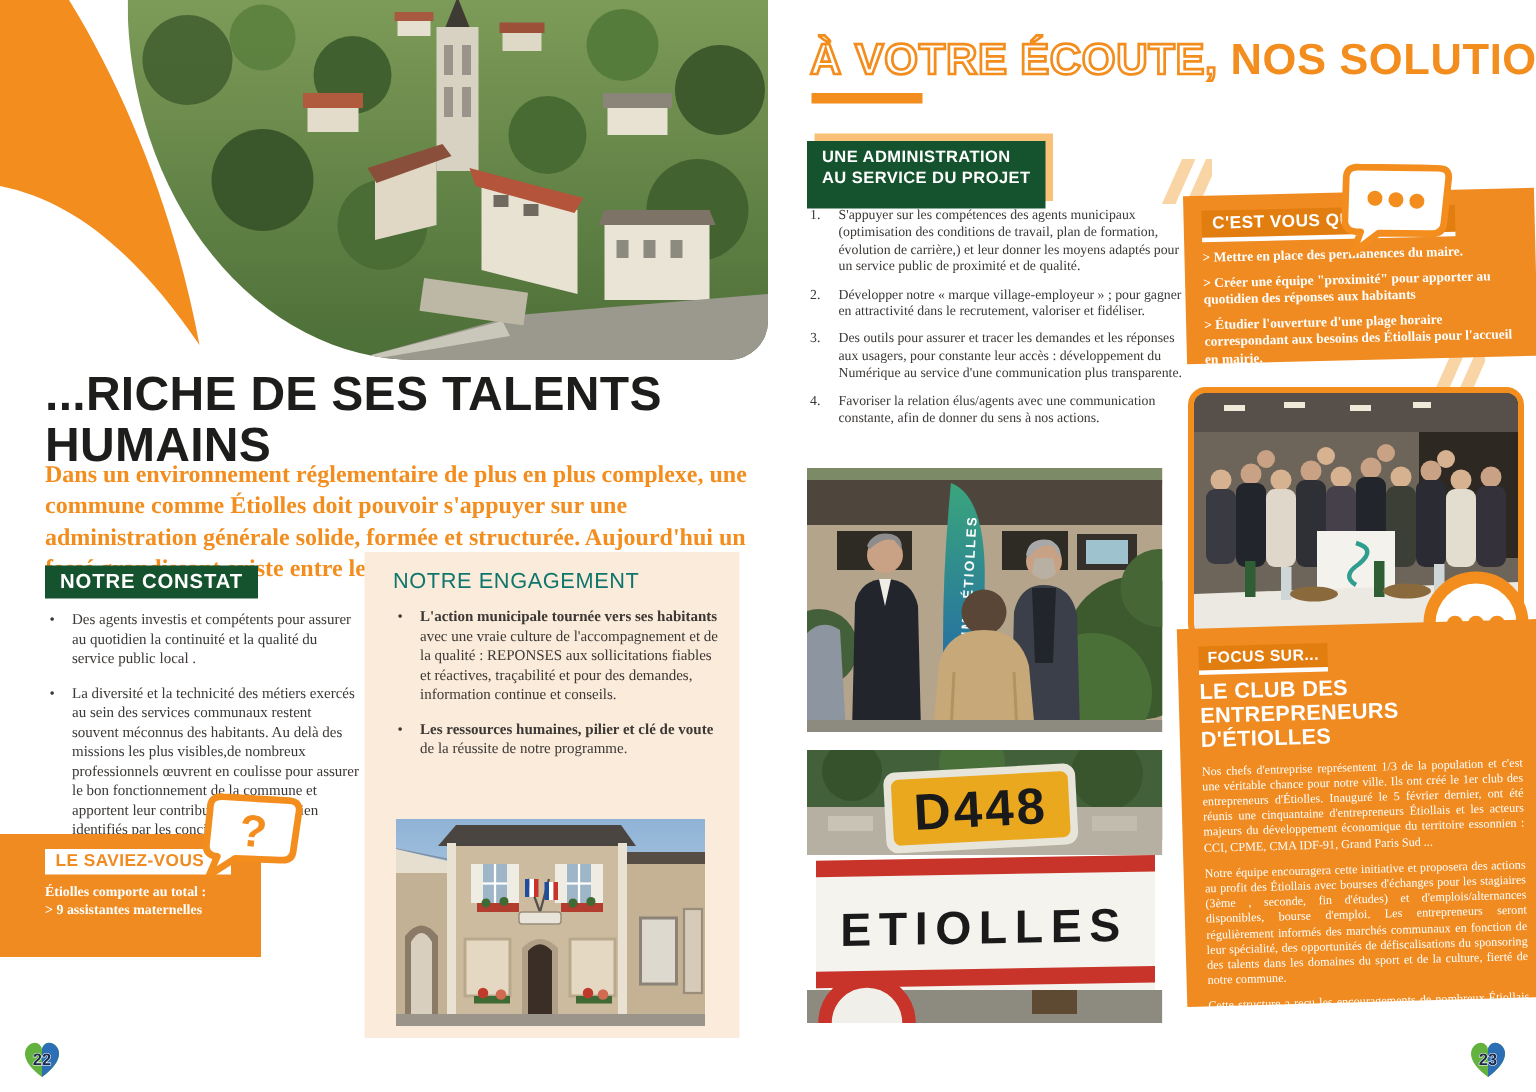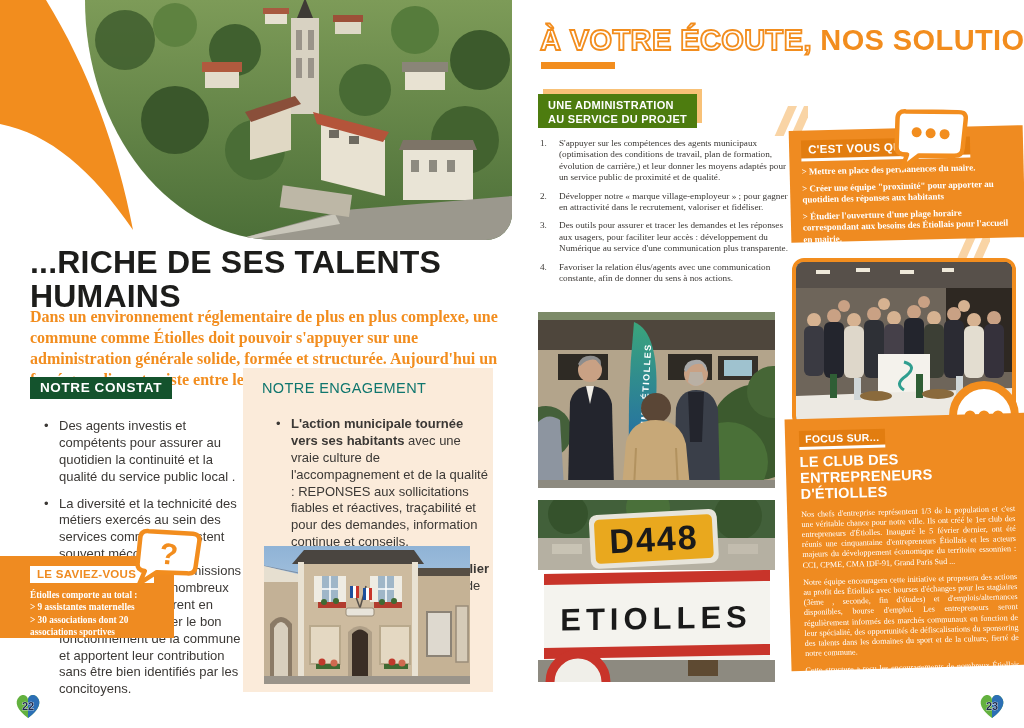--- a/index.html
+++ b/index.html
@@ -7,42 +7,42 @@
           font-family:"Liberation Sans",sans-serif;}
   .abs{position:absolute;}
   .sans{font-family:"Liberation Sans",sans-serif;}
   
   #main-title{left:30px;top:246px;width:456px;font-size:32px;line-height:1.05;font-weight:800;
               color:#1d1d1b;letter-spacing:.2px;}
   #intro{left:30px;top:306px;width:474px;font-family:"Liberation Serif",serif;font-size:16px;
          line-height:1.32;color:#f28d1e;font-weight:bold;}
   #constat-chip{left:30px;top:377px;background:#14532d;color:#fff;font-weight:800;font-size:13.5px;
                 padding:3px 10px 4px;letter-spacing:.6px;}
-  .doc-list{margin:12px;padding:0;list-style:none;font-family:Liberation Sans, sans-serif;
-            font-size:13px;line-height:1.3;color:#3b3835;}
+  .doc-list{margin:1px;padding:0;list-style:none;font-family:Liberation Serif, serif;
+            font-size:10px;line-height:1.3;color:#3b3835;}
   .doc-list li{position:relative;padding-left:17px;margin-bottom:10px;}
   .doc-list li:before{content:"\2022";position:absolute;left:2px;top:0;color:#3b3835;}
   #constat-list{left:30px;top:406px;width:210px;}
   #beige-panel{left:243px;top:368px;width:250px;height:324px;background:#fbebda;}
   #engagement-head{left:262px;top:380px;font-size:14.5px;font-weight:400;color:#0f766e;letter-spacing:.4px;}
   #engagement-list{left:262px;top:404px;width:218px;}
   #engagement-list .lead{font-weight:bold;}
   
   #saviez-box{left:0;top:556px;width:174px;height:82px;background:#ef8b21;}
   #saviez-chip{left:30px;top:566px;background:#fff;color:#ef8b21;font-weight:800;font-size:11.5px;
                padding:2px 7px 3px;letter-spacing:.3px;}
   #saviez-lines{left:30px;top:589px;width:136px;font-family:"Liberation Serif",serif;font-size:9.3px;
                 line-height:1.32;color:#fff;font-weight:bold;}
   
   #rp-title{left:540px;top:24px;width:480px;font-size:29px;font-weight:800;letter-spacing:.4px;white-space:nowrap;}
   #rp-title .outline{color:#fff;-webkit-text-stroke:1.8px #f28d1e;}
   #rp-title .solid{color:#f28d1e;}
   #rp-underline{left:541px;top:62px;width:74px;height:7px;background:#f28d1e;}
-  #admin-box{left:538px;top:94px;background:#4d7c0f;color:#fff;font-weight:800;font-size:11px;
-             line-height:1.25;padding:5px 10px 1px;letter-spacing:.3px;box-shadow:5px -5px 0 0 #f8c177;}
+  #admin-box{left:538px;top:94px;background:#14532d;color:#fff;font-weight:800;font-size:11px;
+             line-height:1.25;padding:5px 10px 12px;letter-spacing:.3px;box-shadow:5px -5px 0 0 #f8c177;}
   #admin-list{left:538px;top:138px;width:250px;margin:0;padding:0;list-style:none;
               font-family:"Liberation Serif",serif;font-size:9.2px;line-height:1.24;color:#3b3835;
               counter-reset:adm;}
   #admin-list li{position:relative;padding-left:21px;margin-bottom:7px;counter-increment:adm;}
   #admin-list li:before{content:counter(adm) ".";position:absolute;left:2px;top:0;}
   
   #dites-box{left:790px;top:128px;width:234px;height:112px;background:#ef8b21;transform:rotate(-1.4deg);}
   #dites-chip{display:inline-block;margin:10px 0 0 12px;background:#e27d10;border-bottom:3px solid #fff;
               color:#fff;font-weight:800;font-size:11.5px;padding:3px 7px;letter-spacing:.3px;}
   .dites-line{margin:5px 12px 0;font-family:"Liberation Serif",serif;font-size:9px;line-height:1.28;
@@ -211,21 +211,20 @@
         <path d="M10,130 L10,82 Q17,70 24,82 L24,130 Z" fill="#d8cfbe"></path>
         <rect x="0" y="130" width="206" height="8" fill="#9a948a"></rect>
       </svg>
     </div>
 
     <div class="abs" id="saviez-box"></div>
     <div class="abs sans" id="saviez-chip">LE SAVIEZ-VOUS ?</div>
     <div class="abs" id="saviez-lines">
       <div>Étiolles comporte au total :</div>
       <div>&gt; 9 assistantes maternelles</div>
-      <div>&gt; 30 associations dont 20 associations sportives</div>
     </div>
 
     <svg class="abs" style="left:128px;top:528px;transform:rotate(6deg);" width="74" height="66" viewBox="0 0 74 66">
       <path d="M10,14 Q9,5 18,5 L62,3 Q70,3 69,11 L68,36 Q68,43 60,43 L30,45 L14,58 L18,45 Q10,45 10,38 Z" fill="#ffffff" stroke="#f28d1e" stroke-width="4.5" stroke-linejoin="round"></path>
       <text x="40" y="36" text-anchor="middle" font-family="Liberation Sans,sans-serif" font-size="30" font-weight="bold" fill="#f28d1e">?</text>
     </svg>
 
     <svg class="abs" style="left:12px;top:692px;" width="32" height="28" viewBox="0 0 32 28">
       <defs>
           <clipPath id="hR">
@@ -246,21 +245,21 @@
     <div class="abs" id="rp-underline"></div>
 
     <div class="abs" id="admin-box">
       <div>UNE ADMINISTRATION</div>
       <div>AU SERVICE DU PROJET</div>
     </div>
 
     <ol class="abs" id="admin-list">
       <li>S'appuyer sur les compétences des agents municipaux (optimisation des conditions de travail, plan de formation, évolution de carrière,) et leur donner les moyens adaptés pour un service public de proximité et de qualité.</li>
       <li>Développer notre « marque village-employeur » ; pour gagner en attractivité dans le recrutement, valoriser et fidéliser.</li>
-      <li>Des outils pour assurer et tracer les demandes et les réponses aux usagers, pour faciliter leur accès : développement du Numérique au service d'une communication plus transparente.</li>
+      <li>Des outils pour assurer et tracer les demandes et les réponses aux usagers, pour constante leur accès : développement du Numérique au service d'une communication plus transparente.</li>
       <li>Favoriser la relation élus/agents avec une communication constante, afin de donner du sens à nos actions.</li>
     </ol>
 
     <svg class="abs slashes" style="left:766px;top:106px;" viewBox="0 0 42 30">
       <g transform="skewX(-24)" fill="#f9d4a5">
         <rect x="22" y="0" width="9" height="30"></rect>
           <rect x="38" y="0" width="9" height="30"></rect>
       </g>
     </svg>
     <svg class="abs slashes" style="left:948px;top:230px;" viewBox="0 0 42 30">

